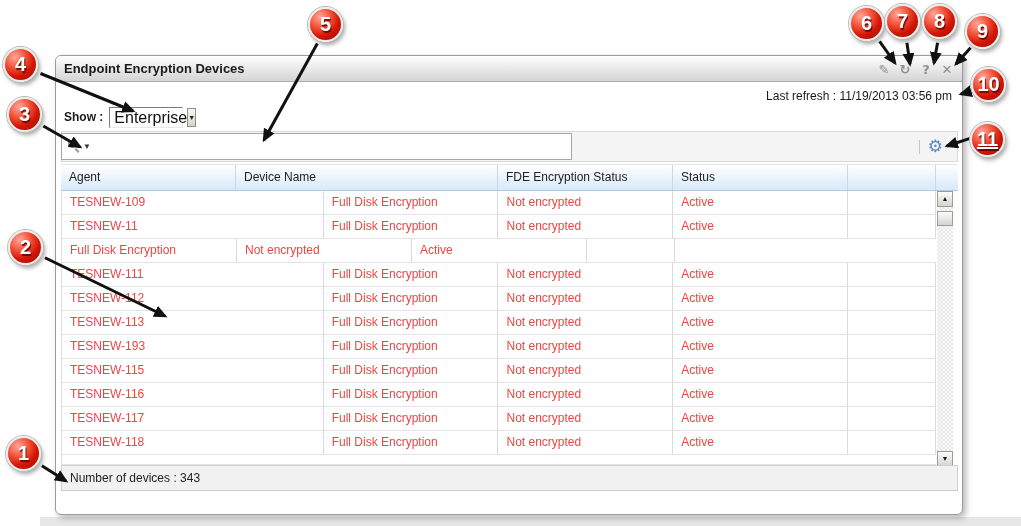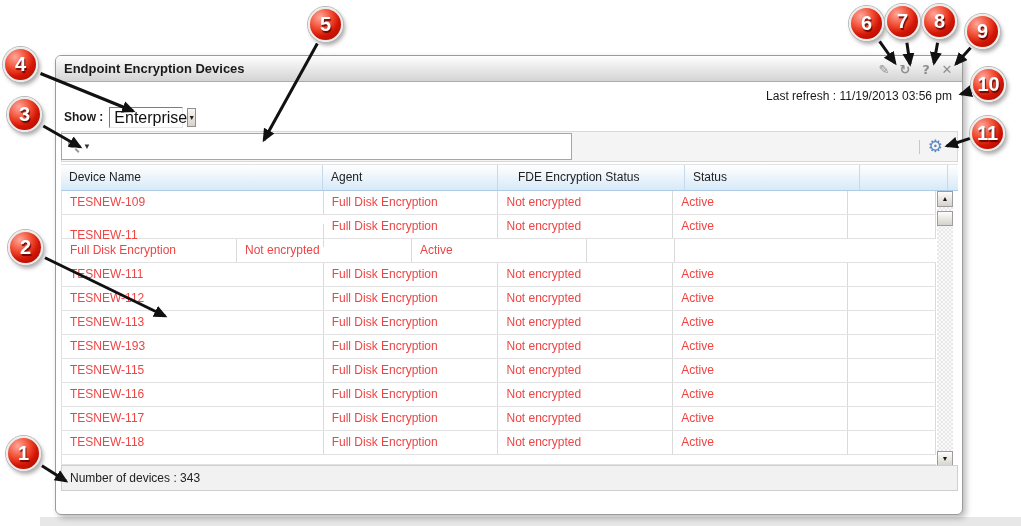--- a/index.html
+++ b/index.html
@@ -127,36 +127,36 @@
         <span class="mag-caret">▼</span>
         <input type="text" placeholder="" style="">
       </div>
       <div class="gear-cluster">
         <span class="gear-divider"></span>
         <span class="gear">⚙</span>
       </div>
     </div>
 
     <div class="thead">
+        <div class="th" style="width: 175px;">Agent</div>
         <div class="th" style="width: 262px;">Device Name</div>
-        <div class="th" style="width: 175px;">Agent</div>
-        <div class="th" style="width: 175px; margin-left: 12px;">FDE Encryption Status</div>
+        <div class="th" style="width: 175px;">FDE Encryption Status</div>
         <div class="th" style="width: 175px;">Status</div>
         <div class="th" style="width: 88px;"></div>
       </div>
     <div class="tbody">
         <div class="tr">
           <div class="td" style="width: 262px;">TESNEW-109</div>
           <div class="td" style="width: 175px;">Full Disk Encryption</div>
           <div class="td" style="width: 175px;">Not encrypted</div>
           <div class="td" style="width: 175px;">Active</div>
           <div class="td" style="width: 88px;"></div>
         </div>
         <div class="tr">
-          <div class="td" style="width: 262px; margin-top: 9px;">TESNEW-11</div>
+          <div class="td" style="width: 262px;">TESNEW-11</div>
           <div class="td" style="width: 175px;">Full Disk Encryption</div>
           <div class="td" style="width: 175px;">Not encrypted</div>
           <div class="td" style="width: 175px;">Active</div>
           <div class="td" style="width: 88px;"></div>
         </div>
         <div class="tr">
           <div class="td" style="width: 175px;">Full Disk Encryption</div>
           <div class="td" style="width: 175px;">Not encrypted</div>
           <div class="td" style="width: 175px;">Active</div>
           <div class="td" style="width: 88px;"></div>
@@ -252,15 +252,15 @@
       <div class="balloon" style="left: 6px; top: 436px;">1</div>
       <div class="balloon" style="left: 8px; top: 230px;">2</div>
       <div class="balloon" style="left: 7px; top: 97px;">3</div>
       <div class="balloon" style="left: 3px; top: 47px;">4</div>
       <div class="balloon" style="left: 308px; top: 7px;">5</div>
       <div class="balloon" style="left: 849px; top: 6px;">6</div>
       <div class="balloon" style="left: 885px; top: 4px;">7</div>
       <div class="balloon" style="left: 922px; top: 4px;">8</div>
       <div class="balloon" style="left: 965px; top: 14px;">9</div>
       <div class="balloon" style="left: 971px; top: 67px;">10</div>
-      <div class="balloon" style="left: 970px; top: 116px;">11</div>
+      <div class="balloon" style="left: 970px; top: 122px; text-decoration: underline;">11</div>
     </div>
 </div>
 
 </body></html>

